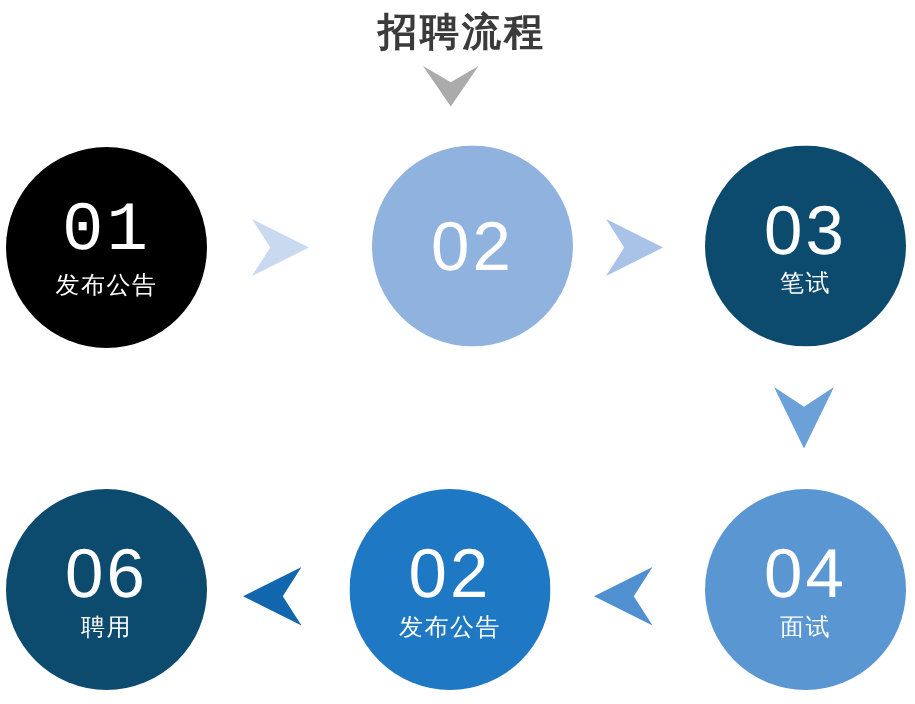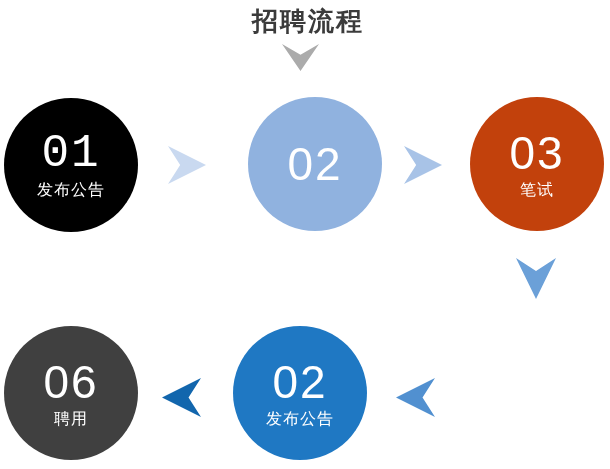--- a/index.html
+++ b/index.html
@@ -85,35 +85,39 @@
   </div>
 
   <div class="arrow arrow-right a1" style="background: rgb(201, 217, 240);"></div>
 
   <div class="circle c2" style="background: rgb(144, 178, 223);">
     <div class="num">02</div>
   </div>
 
   <div class="arrow arrow-right a2" style="background: rgb(168, 195, 231);"></div>
 
-  <div class="circle c3" style="background: #c2410c;">
+  <div class="circle c3" style="background: #0c4a6e;">
     <div class="num">03</div>
     <div class="lbl">笔试</div>
   </div>
 
   <div class="arrow arrow-down a3" style="background: rgb(107, 160, 216);"></div>
 
+  <div class="circle c4" style="background: rgb(90, 150, 210);">
+    <div class="num">04</div>
+    <div class="lbl">面试</div>
+  </div>
 
   <div class="arrow arrow-left a4" style="background: rgb(81, 144, 208);"></div>
 
   <div class="circle c5" style="background: rgb(31, 120, 195);">
     <div class="num">02</div>
     <div class="lbl">发布公告</div>
   </div>
 
   <div class="arrow arrow-left a5" style="background: rgb(18, 102, 173);"></div>
 
-  <div class="circle c6" style="background: #404040;">
+  <div class="circle c6" style="background: #0c4a6e;">
     <div class="num">06</div>
     <div class="lbl">聘用</div>
   </div>
 
 </div>
 
 </body></html>

